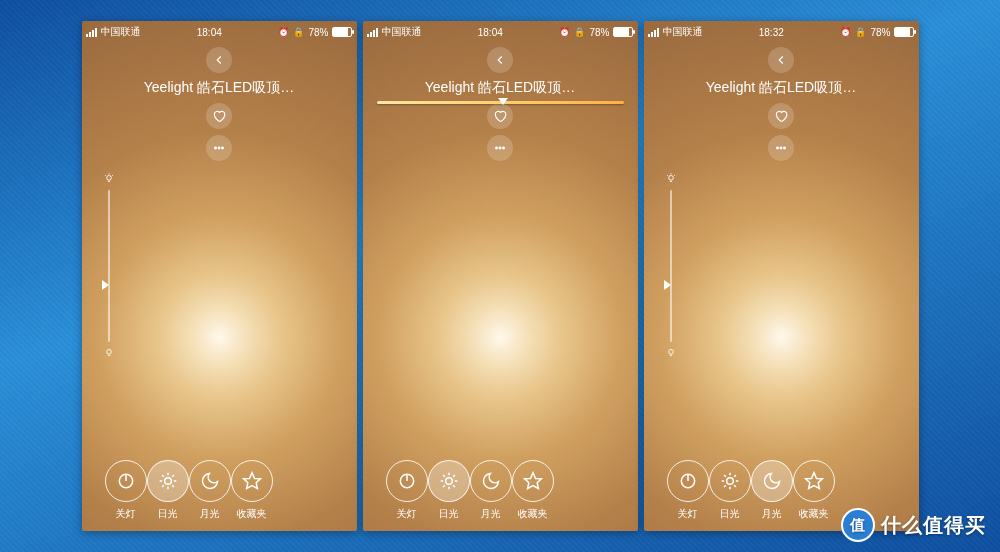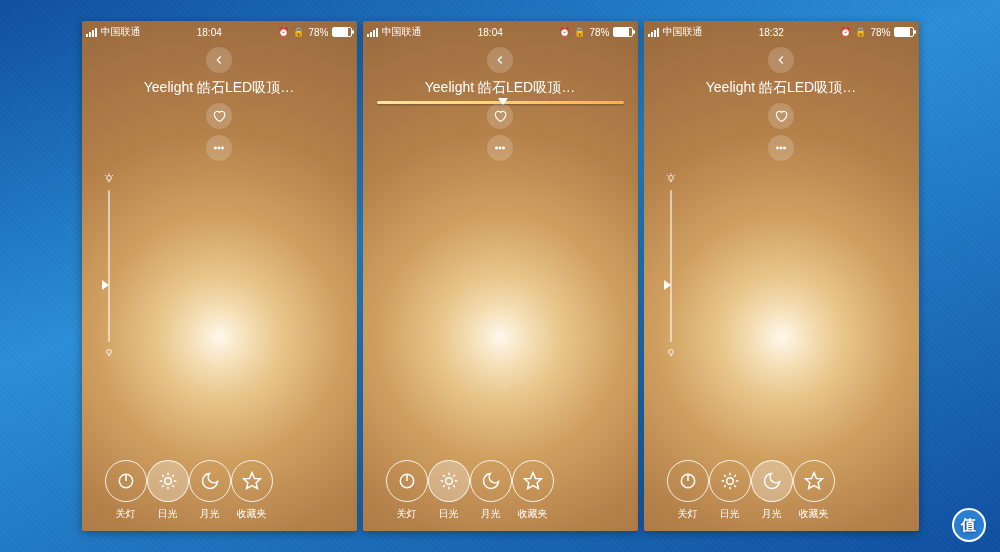--- a/index.html
+++ b/index.html
@@ -349,13 +349,14 @@
             </svg>
           </div>
       <span>收藏夹</span>
         </div>
       </div>
     </div>
   </div>
 
 <div class="watermark">
   <span class="badge">值</span>
+  <span>什么值得买</span>
 </div>
 
 </body></html>

